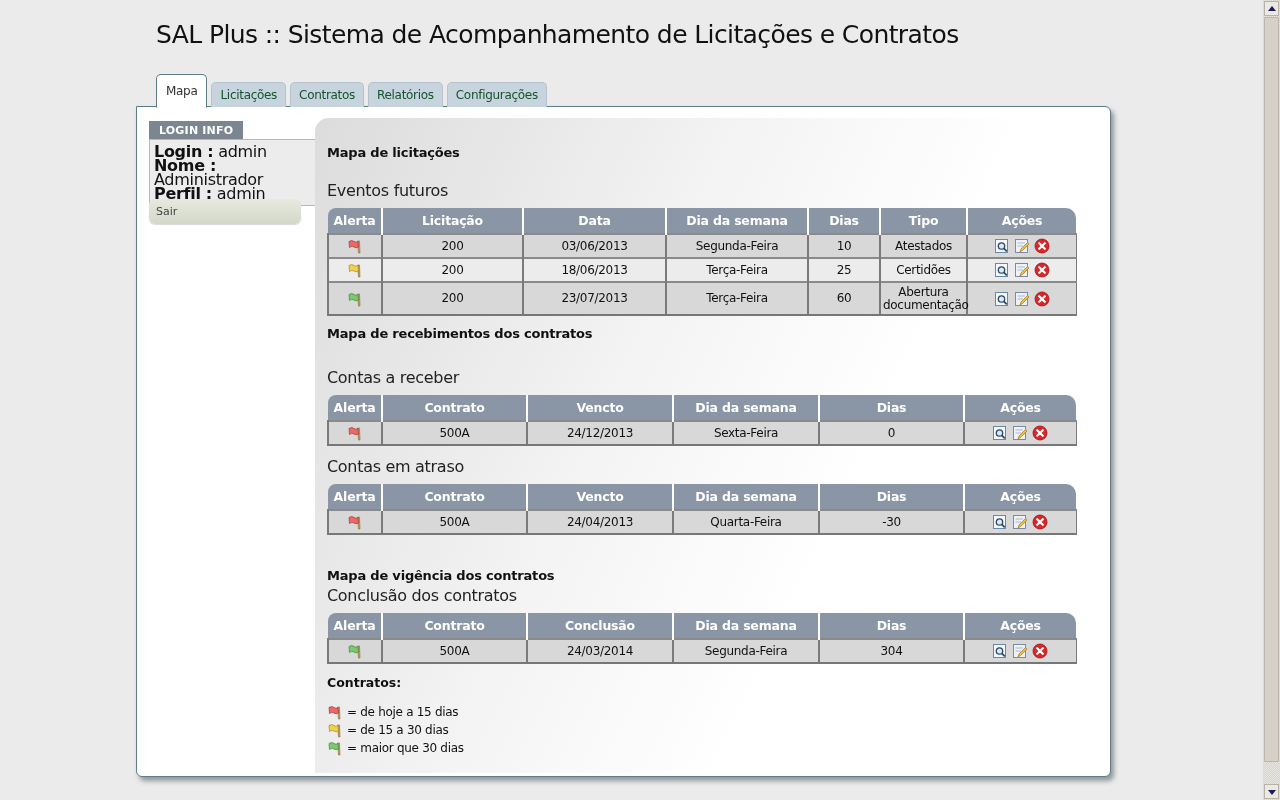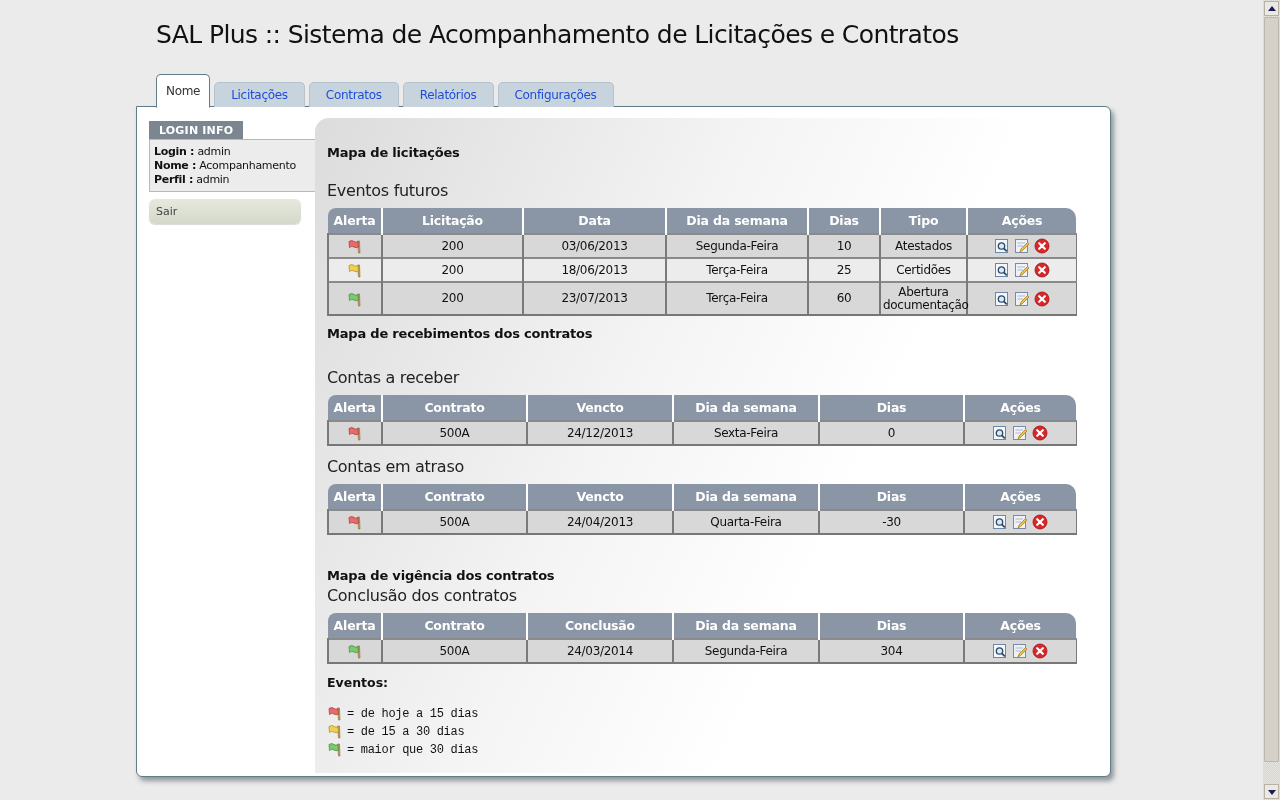--- a/index.html
+++ b/index.html
@@ -11,44 +11,44 @@
     color: #111;
     position: relative;
   }
   .app-title {
     position: absolute; left: 156px; top: 20px;
     font-size: 25px; font-weight: normal; color: #111;
     letter-spacing: -0.6px; white-space: nowrap;
   }
   .tabs { position: absolute; left: 156px; top: 73px; height: 34px; display: flex; align-items: flex-end; z-index: 3; }
   .tab {
-    height: 25px; margin-right: 4px; padding: 0 16px;
+    height: 25px; margin-right: 4px; padding: 0 8px;
     background: #c7d3dd; border: 1px solid #b6c3cd; border-bottom: none;
     border-radius: 5px 5px 0 0;
-    font-size: 12px; color: #1d4ed8; line-height: 25px; letter-spacing: -0.3px;
+    font-size: 12px; color: #14532d; line-height: 25px; letter-spacing: -0.3px;
     cursor: pointer; white-space: nowrap;
   }
   .tab.active {
     height: 34px; line-height: 32px; background: #ffffff;
     border: 1px solid #5f7d86; border-bottom: 1px solid #fff;
     margin-bottom: -1px; color: #333; padding: 0 9px;
   }
   .frame {
     position: absolute; left: 136px; top: 106px; width: 975px; height: 671px;
     background: #ffffff; border: 1px solid #5f7d86; border-radius: 0 6px 6px 6px;
     box-shadow: 3px 4px 5px rgba(70,80,90,0.55);
   }
   .login-box { position: absolute; left: 12px; top: 14px; width: 176px; }
   .login-header {
     display: inline-block; background: #7b8690; color: #fff;
     font-size: 11px; font-weight: bold; padding: 3px 10px 2px 10px; letter-spacing: 0.2px;
   }
   .login-body {
     background: #ececec; border: 1px solid #b8b8b8; padding: 5px 4px 4px 4px;
-    font-size: 11px; line-height: 14px; letter-spacing: -0.3px;
+    font-size: 16px; line-height: 14px; letter-spacing: -0.3px;
   }
   .login-body b { font-weight: bold; }
   .logout-btn {
     position: absolute; left: 12px; top: 92px; width: 152px; height: 25px;
     background: linear-gradient(#e6e9dd, #d4d8c9); border-radius: 6px;
     font-size: 11px; color: #444; padding-left: 7px; line-height: 25px; cursor: pointer;
     box-shadow: 0 1px 1px rgba(0,0,0,0.15);
   }
   .content-panel {
     position: absolute; left: 178px; top: 11px; width: 790px; height: 655px;
@@ -70,21 +70,21 @@
     text-align: center; font-size: 12px; height: 24px; padding: 0 2px; letter-spacing: -0.3px;
   }
   table.grid tr.alt td { background: #ececec; }
   table.grid tr td { border-top: 2px solid #8a8a8a; }
   table.grid tr:last-child td { border-bottom: 2px solid #777; }
   table.grid td.tall { height: 33px; line-height: 13px; }
   .flag { display: inline-block; width: 16px; height: 16px; vertical-align: middle; }
   .acts { display: inline-flex; gap: 4px; vertical-align: middle; align-items: center; }
   .act { width: 16px; height: 16px; display: inline-block; cursor: pointer; }
   .legend-title { font-weight: bold; font-size: 12.5px; }
-  .legend-row { display: flex; align-items: flex-end; font-size: 12px; height: 18px; letter-spacing: -0.3px; font-family: Liberation Mono, monospace; }
+  .legend-row { display: flex; align-items: center; font-size: 12px; height: 18px; letter-spacing: -0.3px; }
   .legend-row .flag { margin-right: 4px; }
   .scrollbar { position: absolute; right: 0; top: 0; width: 17px; height: 800px; background: repeating-conic-gradient(#e8e6e0 0% 25%, #d6d3cc 0% 50%) 0 0/2px 2px; }
   .sb-btn { position: absolute; left: 1px; width: 15px; height: 15px; background: #ece9e2; border: 1px solid #b6b2a8; }
   .sb-up { top: 1px; } .sb-down { bottom: 1px; }
   .sb-thumb { position: absolute; left: 1px; top: 17px; width: 15px; height: 745px; background: #d6d1c8; border: 1px solid #bcb7ad; border-radius: 1px; }
   .tri { position: absolute; left: 3px; width: 0; height: 0; border-left: 4px solid transparent; border-right: 4px solid transparent; }
   .sb-up .tri { top: 4px; border-bottom: 5px solid #1c1c5c; }
   .sb-down .tri { top: 5px; border-top: 5px solid #1c1c5c; }
 </style>
 </head>
@@ -118,34 +118,34 @@
     <symbol id="ico-del" viewBox="0 0 16 16">
       <circle cx="8" cy="8" r="7" fill="#d9262a" stroke="#a01010" stroke-width="0.8"></circle>
       <path d="M5.2 5.2 L10.8 10.8 M10.8 5.2 L5.2 10.8" stroke="#fff" stroke-width="2.2" stroke-linecap="round"></path>
     </symbol>
   </defs>
 </svg>
 
 <div class="app-title">SAL Plus :: Sistema de Acompanhamento de Licitações e Contratos</div>
 
 <div class="tabs">
-  <div class="tab active">Nome</div>
+  <div class="tab active">Mapa</div>
   <div class="tab">Licitações</div>
   <div class="tab">Contratos</div>
   <div class="tab">Relatórios</div>
   <div class="tab">Configurações</div>
 </div>
 
 <div class="frame">
 
   <div class="login-box">
     <div class="login-header">LOGIN INFO</div>
     <div class="login-body">
       <div><b>Login :</b> <span>admin</span></div>
-      <div><b>Nome :</b> <span>Acompanhamento</span></div>
+      <div><b>Nome :</b> <span>Administrador</span></div>
       <div><b>Perfil :</b> <span>admin</span></div>
     </div>
   </div>
   <div class="logout-btn">Sair</div>
 
   <div class="content-panel">
     <div class="content-inner">
 
       <h2 class="section-title" style="position:absolute; top:27px;">Mapa de licitações</h2>
       <div class="subtitle" style="position:absolute; top:63px;">Eventos futuros</div>
@@ -364,21 +364,21 @@
                     <use href="#ico-edit"></use>
                   </svg>
               <svg class="act">
                     <use href="#ico-del"></use>
                   </svg>
             </span></td>
           </tr>
         </tbody>
       </table>
 
-      <div class="legend-title" style="position:absolute; top:557px;">Eventos:</div>
+      <div class="legend-title" style="position:absolute; top:557px;">Contratos:</div>
       <div style="position:absolute; top:585px; white-space:nowrap;">
         <div class="legend-row">
             <svg class="flag">
               <use href="#flag-red"></use>
             </svg>
             <span>= de hoje a 15 dias</span>
           </div>
         <div class="legend-row">
             <svg class="flag">
               <use href="#flag-yellow"></use>

